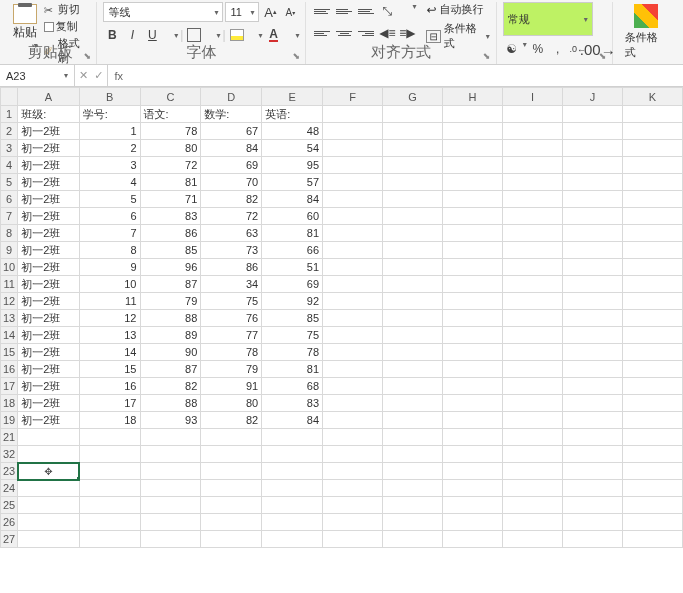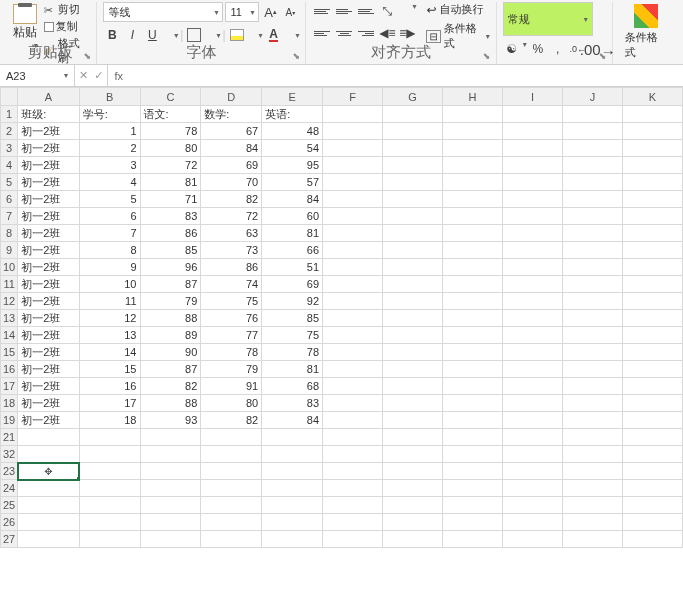--- a/index.html
+++ b/index.html
@@ -694,21 +694,21 @@
           <td class="data-cell"></td>
           <td class="data-cell"></td>
           <td class="data-cell"></td>
           <td class="data-cell"></td>
         </tr>
         <tr>
           <th class="row-header">11</th>
           <td class="data-cell text-cell dashed-left">初一2班</td>
           <td class="data-cell num-cell">10</td>
           <td class="data-cell num-cell">87</td>
-          <td class="data-cell num-cell">74</td>
+          <td class="data-cell num-cell">34</td>
           <td class="data-cell num-cell dashed-right">69</td>
           <td class="data-cell"></td>
           <td class="data-cell"></td>
           <td class="data-cell"></td>
           <td class="data-cell"></td>
           <td class="data-cell"></td>
           <td class="data-cell"></td>
         </tr>
         <tr>
           <th class="row-header">12</th>

